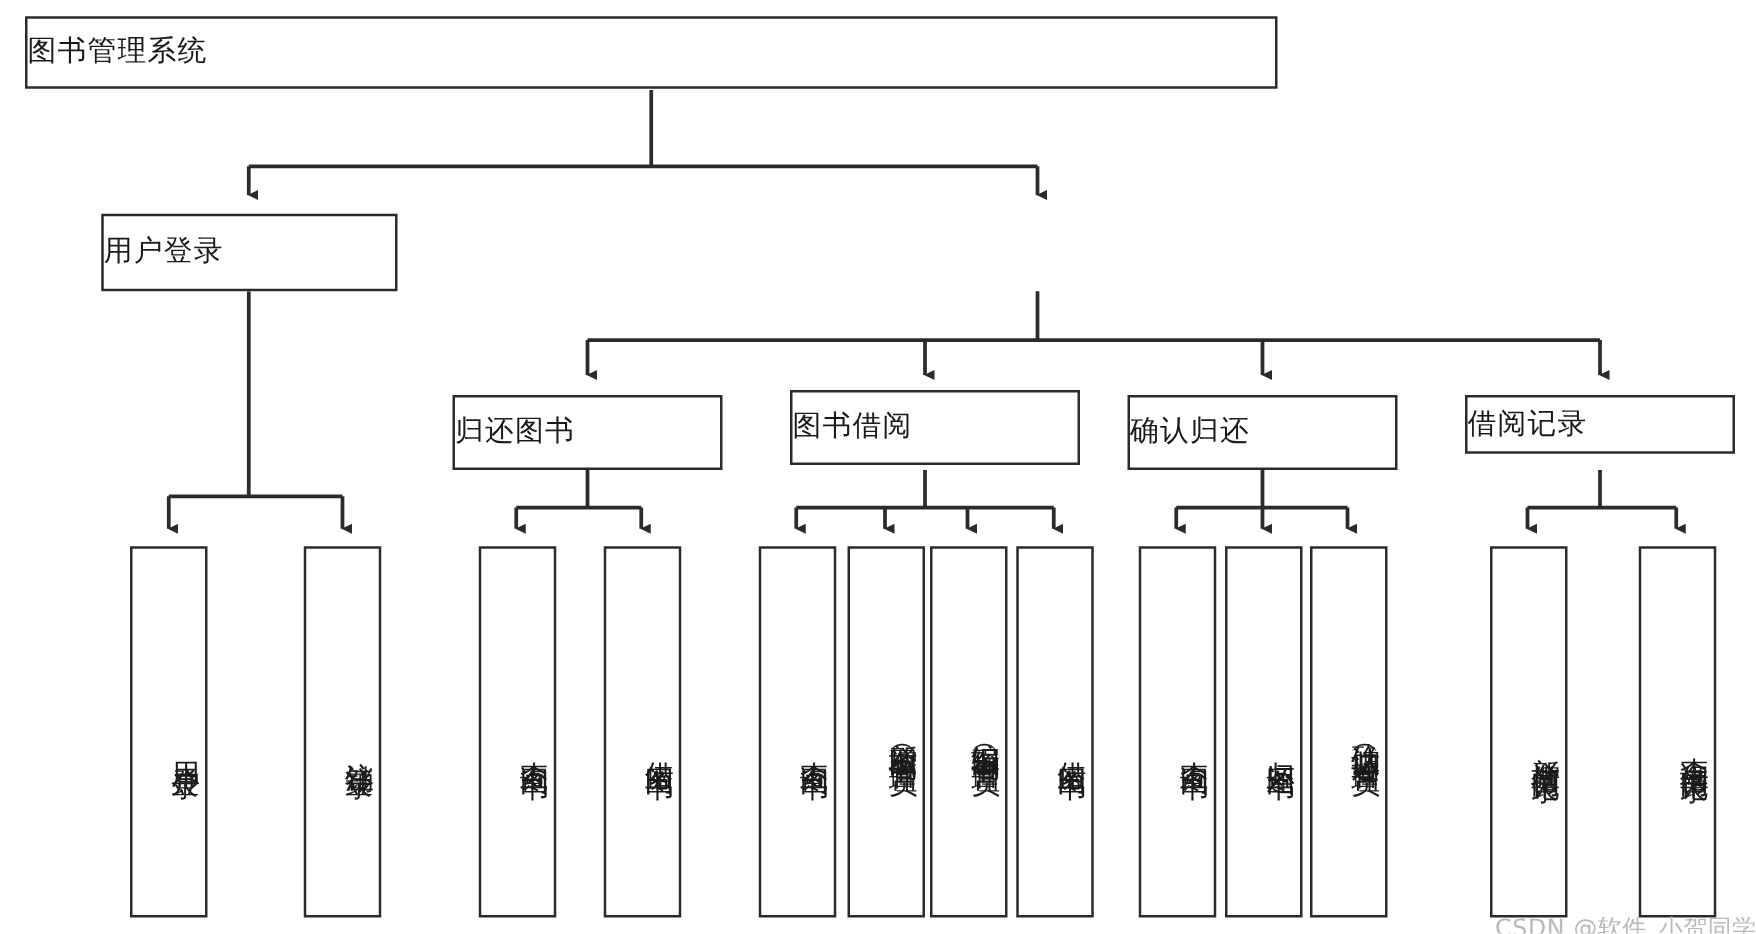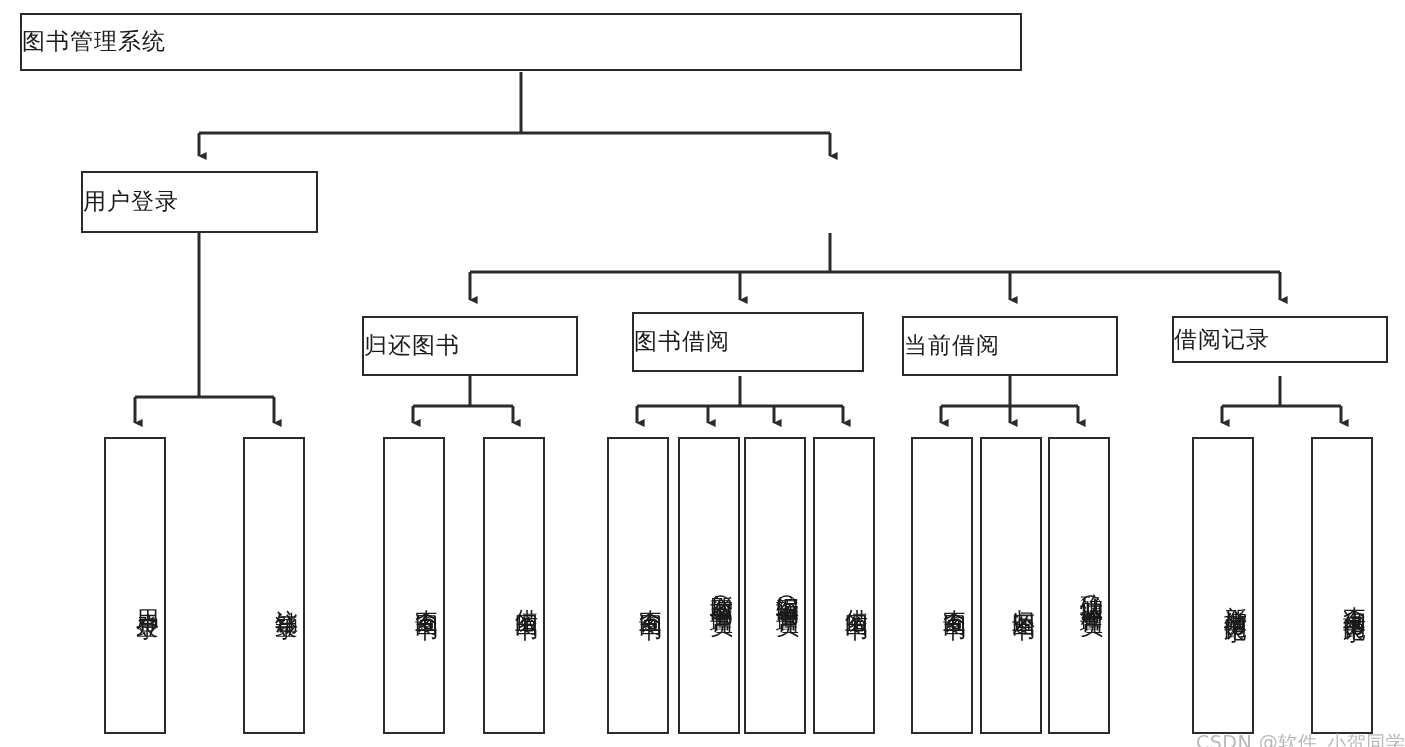--- a/index.html
+++ b/index.html
@@ -130,21 +130,21 @@
     <span class="node-label">用户登录</span>
   </div>
 
   <div class="node horizontal" style="left:362px; top:316px; width:216px; height:60px;">
     <span class="node-label">归还图书</span>
   </div>
   <div class="node horizontal" style="left:632px; top:312px; width:232px; height:60px;">
     <span class="node-label">图书借阅</span>
   </div>
   <div class="node horizontal" style="left:902px; top:316px; width:216px; height:60px;">
-    <span class="node-label">当前借阅</span>
+    <span class="node-label">确认归还</span>
   </div>
   <div class="node horizontal" style="left:1172px; top:316px; width:216px; height:47px;">
     <span class="node-label">借阅记录</span>
   </div>
 
   <div class="node vertical" style="left:104px; top:437px; width:62px; height:297px;">
     <span class="node-label">用户登录</span>
   </div>
   <div class="node vertical" style="left:243px; top:437px; width:62px; height:297px;">
     <span class="node-label">注销登录</span>

